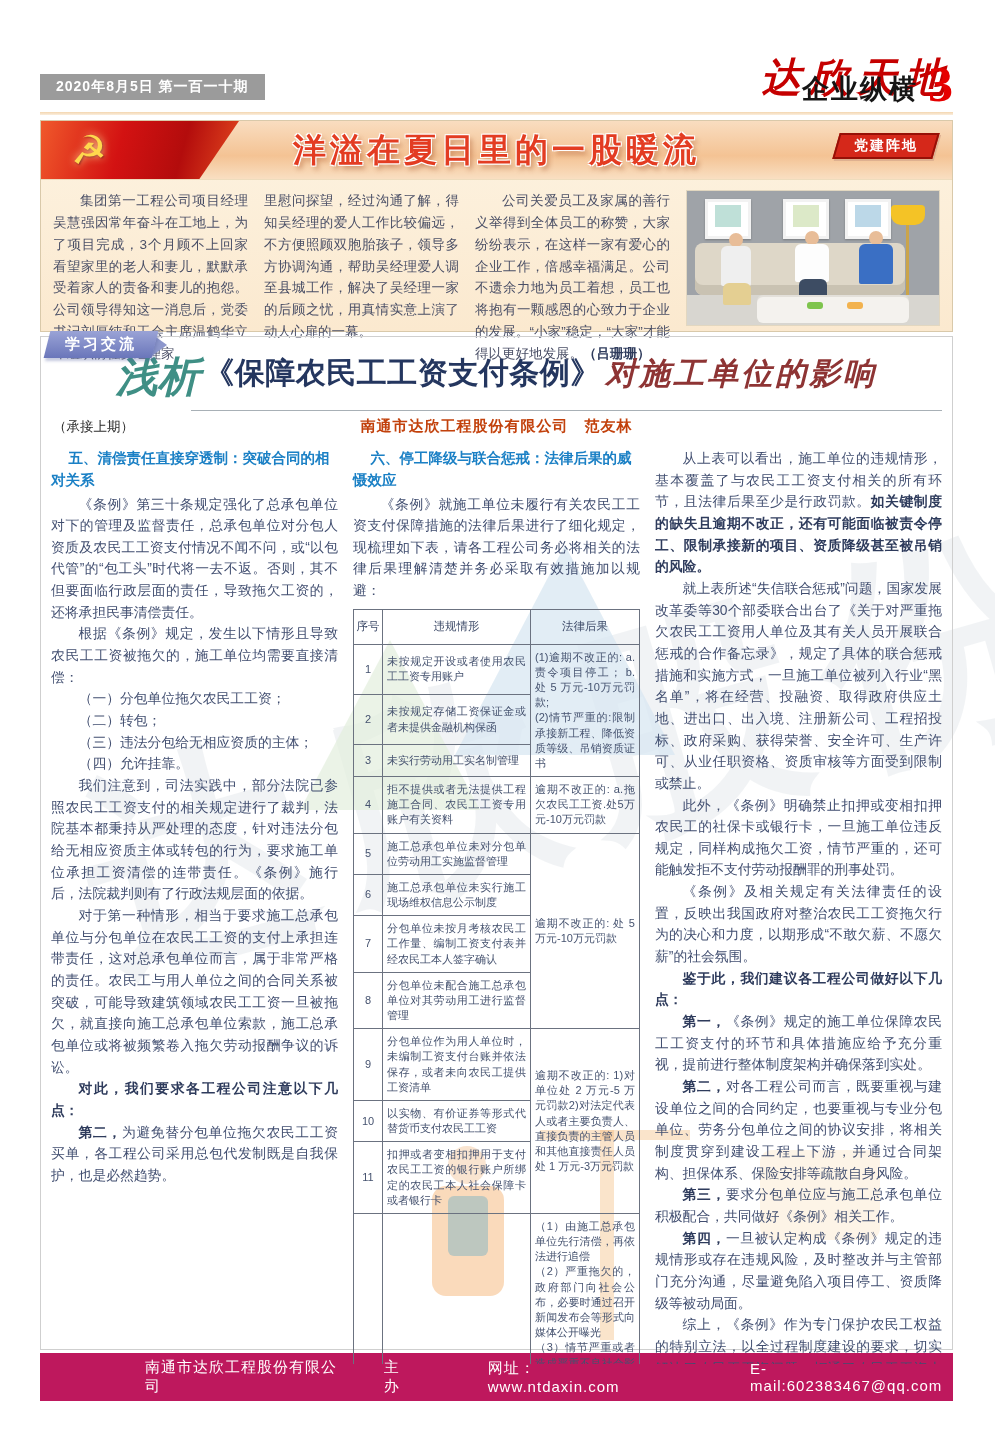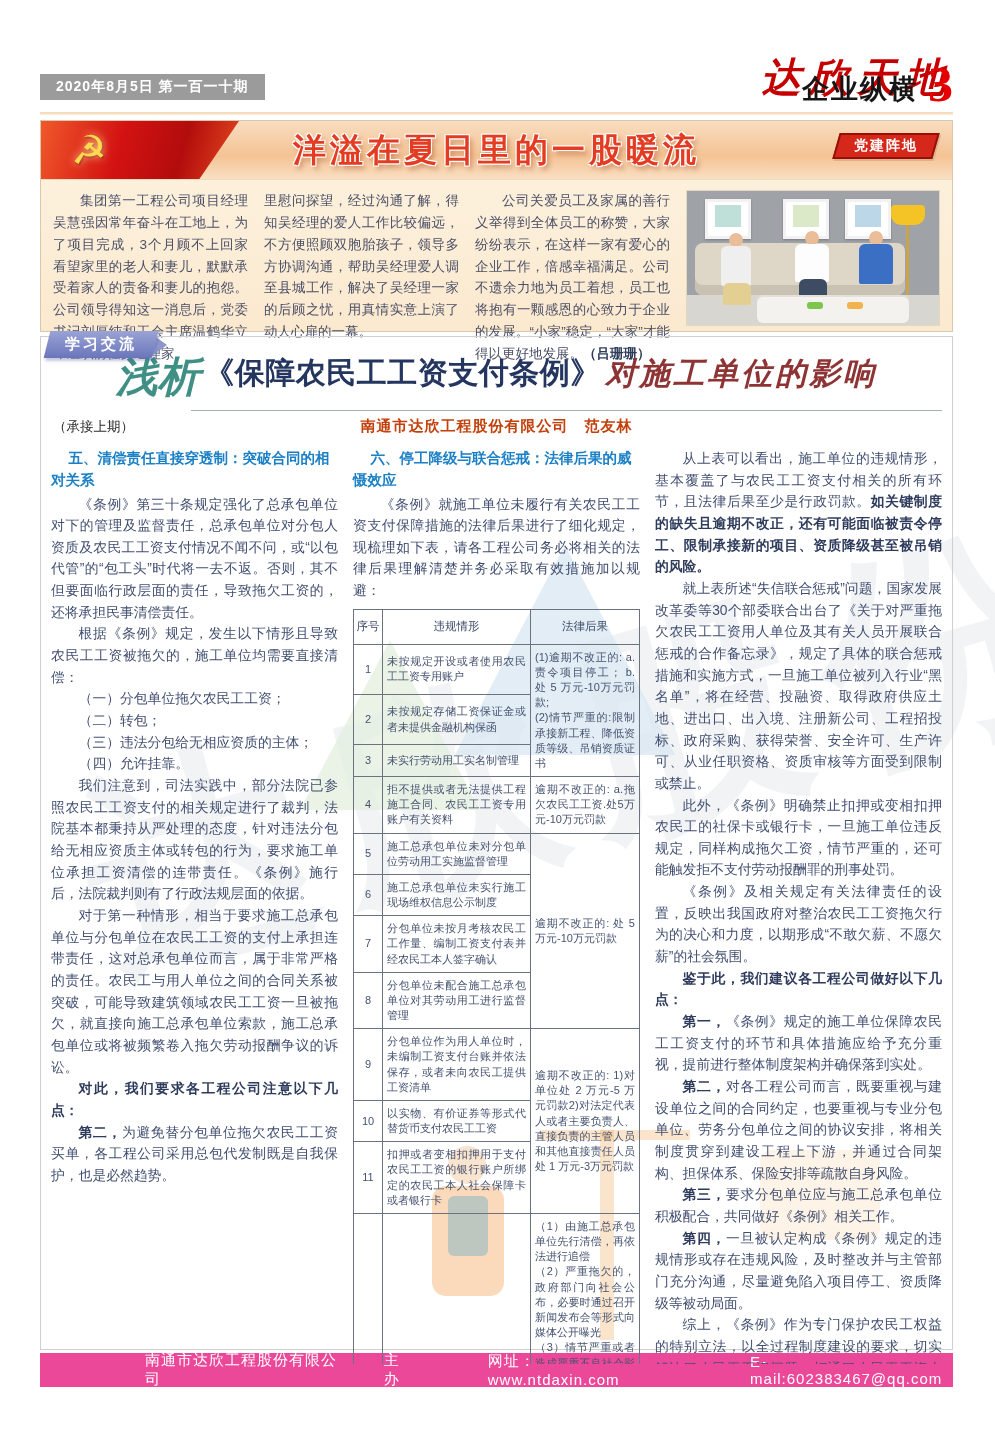--- a/index.html
+++ b/index.html
@@ -99,21 +99,21 @@
   .vtable{width:100%;border-collapse:collapse;margin-top:7px;font-size:11px;line-height:1.38;
           color:#45526f;table-layout:fixed;}
   .vtable th,.vtable td{border:1px solid #6b7280;padding:5px 4px;vertical-align:middle;}
   .vtable th{font-weight:normal;text-align:center;font-size:11.5px;padding:9px 2px;color:#3d4a68;}
   .vtable .c-no{width:24px;text-align:center;}
   .vtable .c-sit{width:50%;}
   .vtable td.cons{white-space:pre-line;text-align:justify;}
   .vtable td.sit{text-align:justify;}
 
   
-  .footer{position:absolute;left:40px;right:42px;top:1353px;height:34px;background:#ec4899;
+  .footer{position:absolute;left:40px;right:42px;top:1353px;height:48px;background:#be185d;
           color:#fff;display:flex;align-items:center;font-size:15px;letter-spacing:1px;}
   .footer .f-pub{margin-left:105px;}
   .footer .f-role{margin-left:22px;text-align:right;}
   .footer .f-web{margin-left:88px;}
   .footer .f-mail{margin-left:88px;}
 
   
   .deco{position:absolute;z-index:0;}
   .watermark{top:600px;left:70px;font-size:225px;font-weight:bold;color:#7f93a3;opacity:.10;
              transform:rotate(-16deg);letter-spacing:30px;white-space:nowrap;

